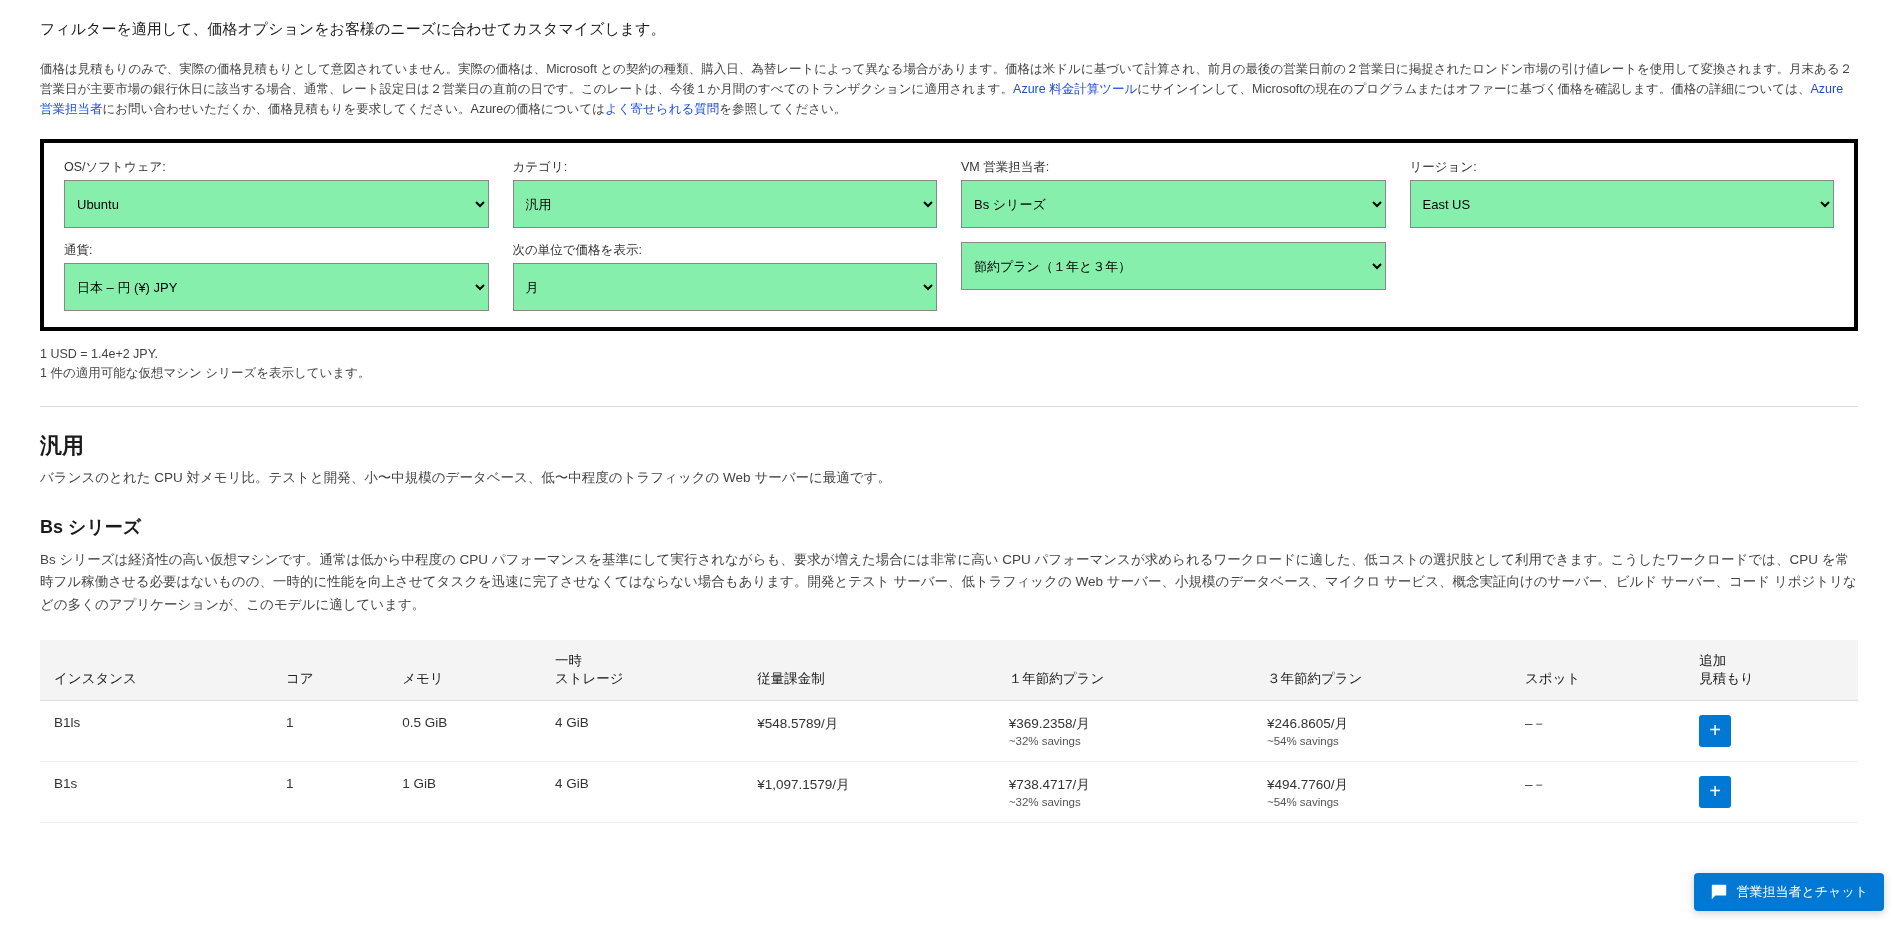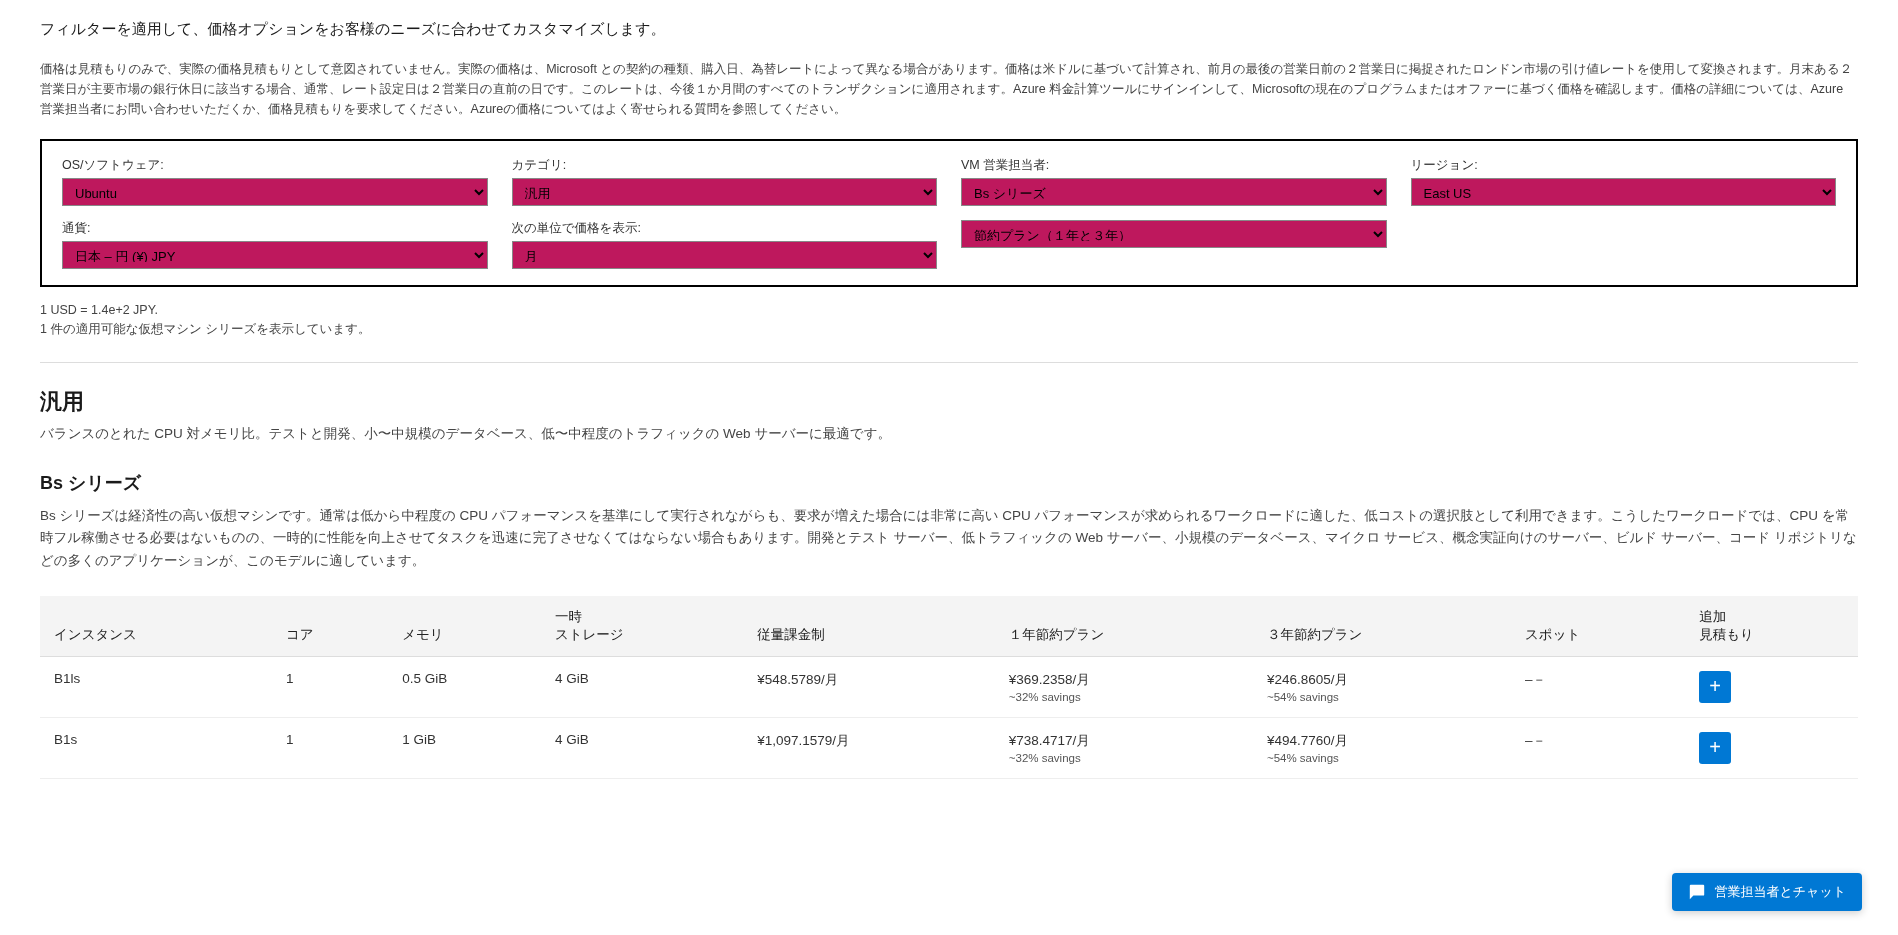--- a/index.html
+++ b/index.html
@@ -15,26 +15,26 @@
       margin-bottom: 20px;
       color: #1a1a1a;
     }
     .disclaimer {
       font-size: 12.5px;
       color: #444;
       line-height: 1.6;
       margin-bottom: 20px;
     }
     .disclaimer a {
-      color: #404040;
+      color: #1d4ed8;
       text-decoration: none;
     }
 
     .filter-box {
-      border: 2px solid #000000;
+      border: 4px solid #000000;
       padding: 16px 20px 16px 20px;
       margin-bottom: 16px;
     }
     .filter-row {
       display: flex;
       gap: 24px;
       margin-bottom: 14px;
     }
     .filter-row:last-child { margin-bottom: 0; }
     .filter-group {
@@ -44,24 +44,24 @@
     }
     .filter-label {
       font-size: 12.5px;
       color: #333;
       margin-bottom: 4px;
     }
     .filter-select {
       border: 1px solid #888;
       padding: 6px 8px;
       font-size: 13px;
-      background: #be185d;
+      background: #86efac;
       cursor: pointer;
       appearance: auto;
-      height: 28px;
+      height: 48px;
     }
     .info-text {
       font-size: 12.5px;
       color: #444;
       margin-bottom: 4px;
     }
     .divider {
       border: none;
       border-top: 1px solid #ddd;
       margin: 24px 0;
@@ -130,21 +130,21 @@
       font-size: 20px;
       cursor: pointer;
       display: flex;
       align-items: center;
       justify-content: center;
     }
 
     .chat-btn {
       position: fixed;
       bottom: 24px;
-      right: 36px;
+      right: 14px;
       background: #0078d4;
       color: #fff;
       border: none;
       border-radius: 4px;
       padding: 10px 16px;
       font-size: 13px;
       cursor: pointer;
       display: flex;
       align-items: center;
       gap: 8px;

